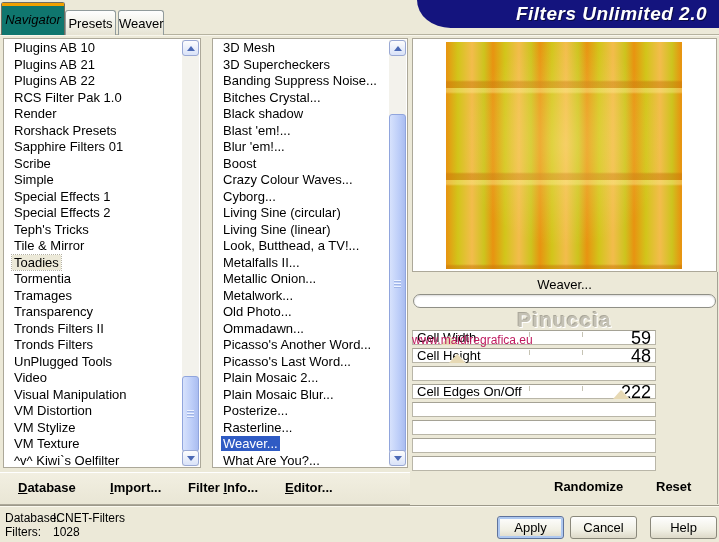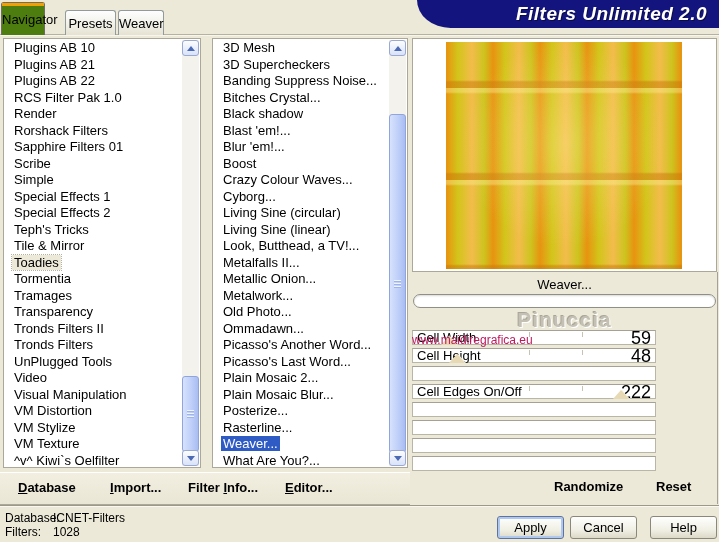--- a/index.html
+++ b/index.html
@@ -9,22 +9,22 @@
   
   .titlebar{position:absolute;left:417px;top:0;width:302px;height:28px;
     background:var(--title-bg,#14147e);border-bottom-left-radius:36px 30px;
     color:#fff;font-style:italic;font-weight:bold;font-size:19px;letter-spacing:.5px;
     display:flex;align-items:center;justify-content:flex-end;padding-right:12px;box-sizing:border-box;
     text-shadow:1px 1px 0 rgba(0,0,0,.45);}
 
   
   #tabs .tab{box-sizing:border-box;cursor:default;}
   #tabs .tab span{display:block;text-align:center;font-size:13px;color:#000;}
-  .tab.active{position:absolute;left:1px;top:2px;width:44px;height:33px;background:#4d7c0f;
-    border:1px solid #6f6d60;border-bottom:none;border-radius:3px 3px 0 0;z-index:3;}
+  .tab.active{position:absolute;left:1px;top:2px;width:64px;height:33px;background:#0f766e;
+    border:1px solid #6f6d60;border-bottom:none;border-radius:3px 3px 0 0;z-index:3;font-style:italic;}
   .tab.active::before{content:"";position:absolute;left:0;right:0;top:0;height:3px;
     background:var(--tab-accent,#f0a000);}
   .tab.active span{margin-top:9px;}
   .tab:not(.active){position:absolute;top:10px;height:25px;
     background:linear-gradient(#fefefe,#f2f1e8 55%,#e5e2d2);
     border:1px solid #919b9c;border-bottom:none;border-radius:3px 3px 0 0;z-index:2;}
   .tab:not(.active) span{margin-top:5px;}
   #tabs .tab:nth-child(2){left:65px;width:51px;}
   #tabs .tab:nth-child(3){left:118px;width:46px;}
   .content-top{position:absolute;left:0;top:34px;width:719px;height:1px;background:#b5b29f;
@@ -135,21 +135,21 @@
     </div>
   <div class="content-top"></div>
 
   <div class="listbox category">
     <div class="list-inner" id="category-items">
         <div class="list-item"><span>Plugins AB 10</span></div>
         <div class="list-item"><span>Plugins AB 21</span></div>
         <div class="list-item"><span>Plugins AB 22</span></div>
         <div class="list-item"><span>RCS Filter Pak 1.0</span></div>
         <div class="list-item"><span>Render</span></div>
-        <div class="list-item"><span>Rorshack Filters</span></div>
+        <div class="list-item"><span>Rorshack Presets</span></div>
         <div class="list-item"><span>Sapphire Filters 01</span></div>
         <div class="list-item"><span>Scribe</span></div>
         <div class="list-item"><span>Simple</span></div>
         <div class="list-item"><span>Special Effects 1</span></div>
         <div class="list-item"><span>Special Effects 2</span></div>
         <div class="list-item"><span>Teph's Tricks</span></div>
         <div class="list-item"><span>Tile &amp; Mirror</span></div>
         <div class="list-item"><span class="sel-inactive">Toadies</span></div>
         <div class="list-item"><span>Tormentia</span></div>
         <div class="list-item"><span>Tramages</span></div>

